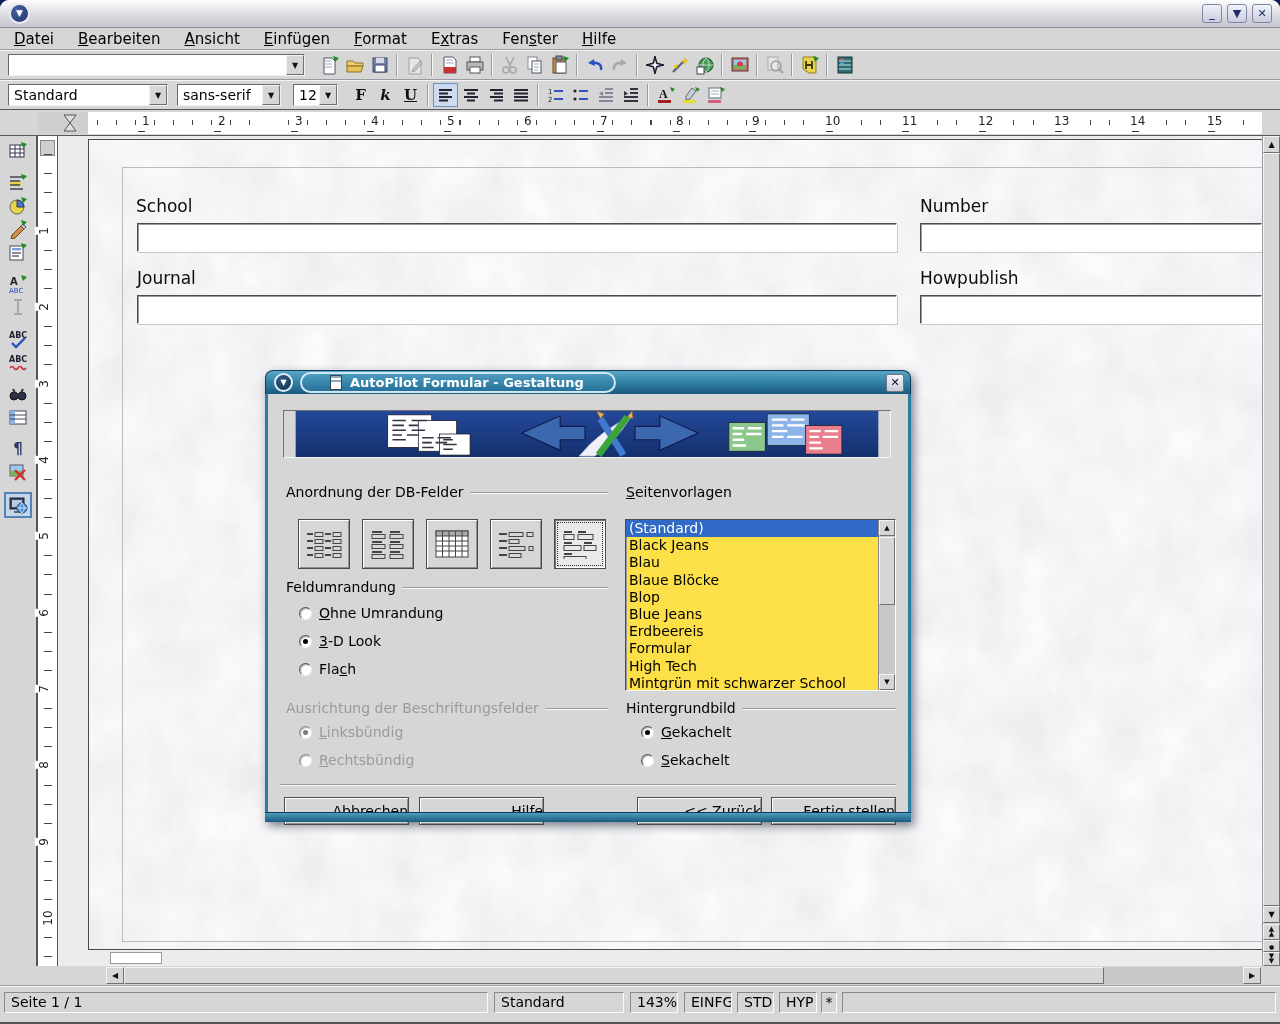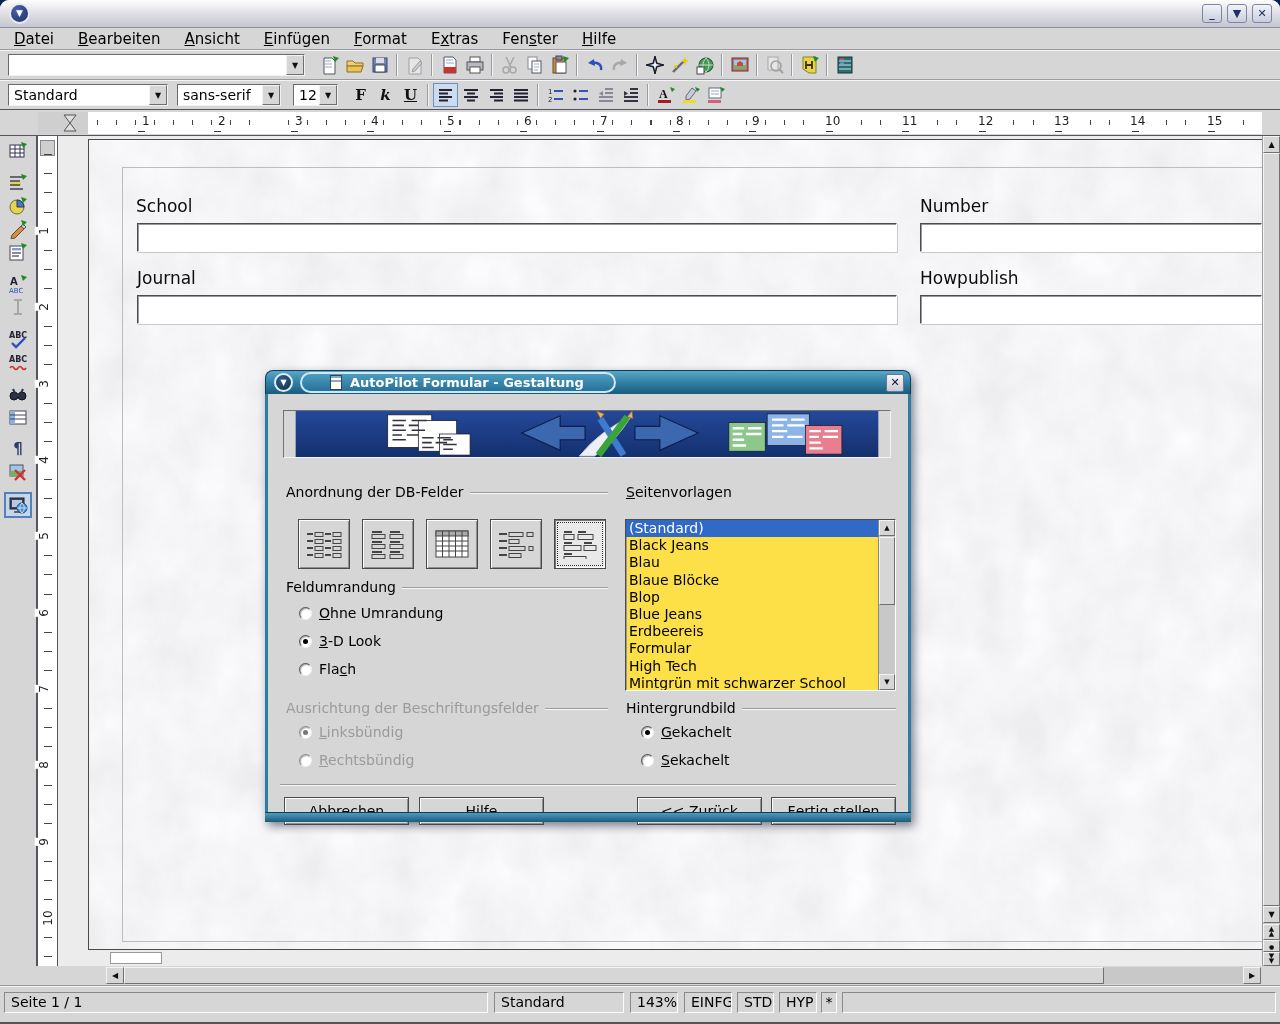--- a/index.html
+++ b/index.html
@@ -155,21 +155,21 @@
   .litem { height:17.2px; font-size:14px; color:#000; padding:0 3px; line-height:17px; white-space:nowrap; }
   .litem.sel { background:#3169c6; color:#fff; }
   .lb-scroll { position:absolute; right:0; top:0; width:17px; height:100%; background:#c8c8c8; border-left:1px solid #888; }
   .lb-btn { position:absolute; left:0; width:16px; height:16px; background:#d6d6d6;
             border:1px solid; border-color:#f4f4f4 #707070 #707070 #f4f4f4;
             display:flex; align-items:center; justify-content:center; font-size:7px; color:#111; }
   .lb-thumb { position:absolute; left:0; top:17px; width:16px; height:68px; background:#d6d6d6;
               border:1px solid; border-color:#f4f4f4 #707070 #707070 #f4f4f4; }
   .dlg-btn { position:absolute; width:125px; height:28px; background:#d6d6d6; font-size:14px; color:#000;
              border:1px solid #4a4a4a; box-shadow:inset 1px 1px 0 #fff,inset -1px -1px 0 #8f8f8f;
-             display:flex; align-items:center; justify-content:center; white-space:pre; }
+             display:flex; align-items:center; justify-content:flex-end; white-space:pre; }
 </style>
 </head>
 <body>
 
 <div class="window">
 
   <div class="titlebar">
     <div class="sysbtn"><span>▼</span></div>
     <div class="winbtns">
       <div class="wbtn">_</div>

